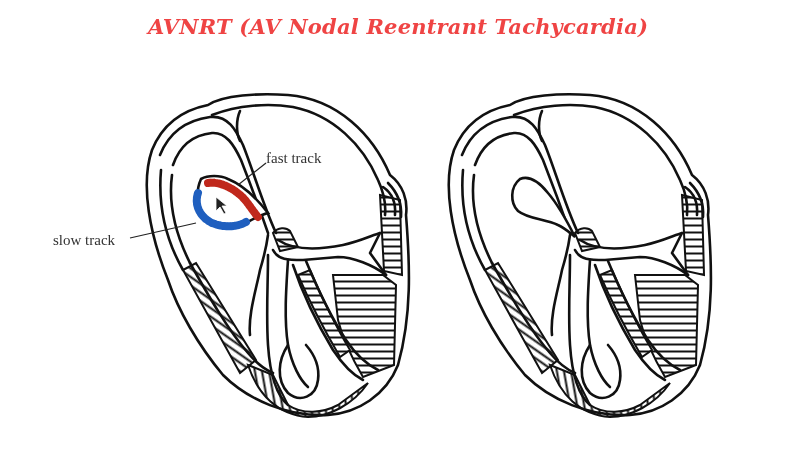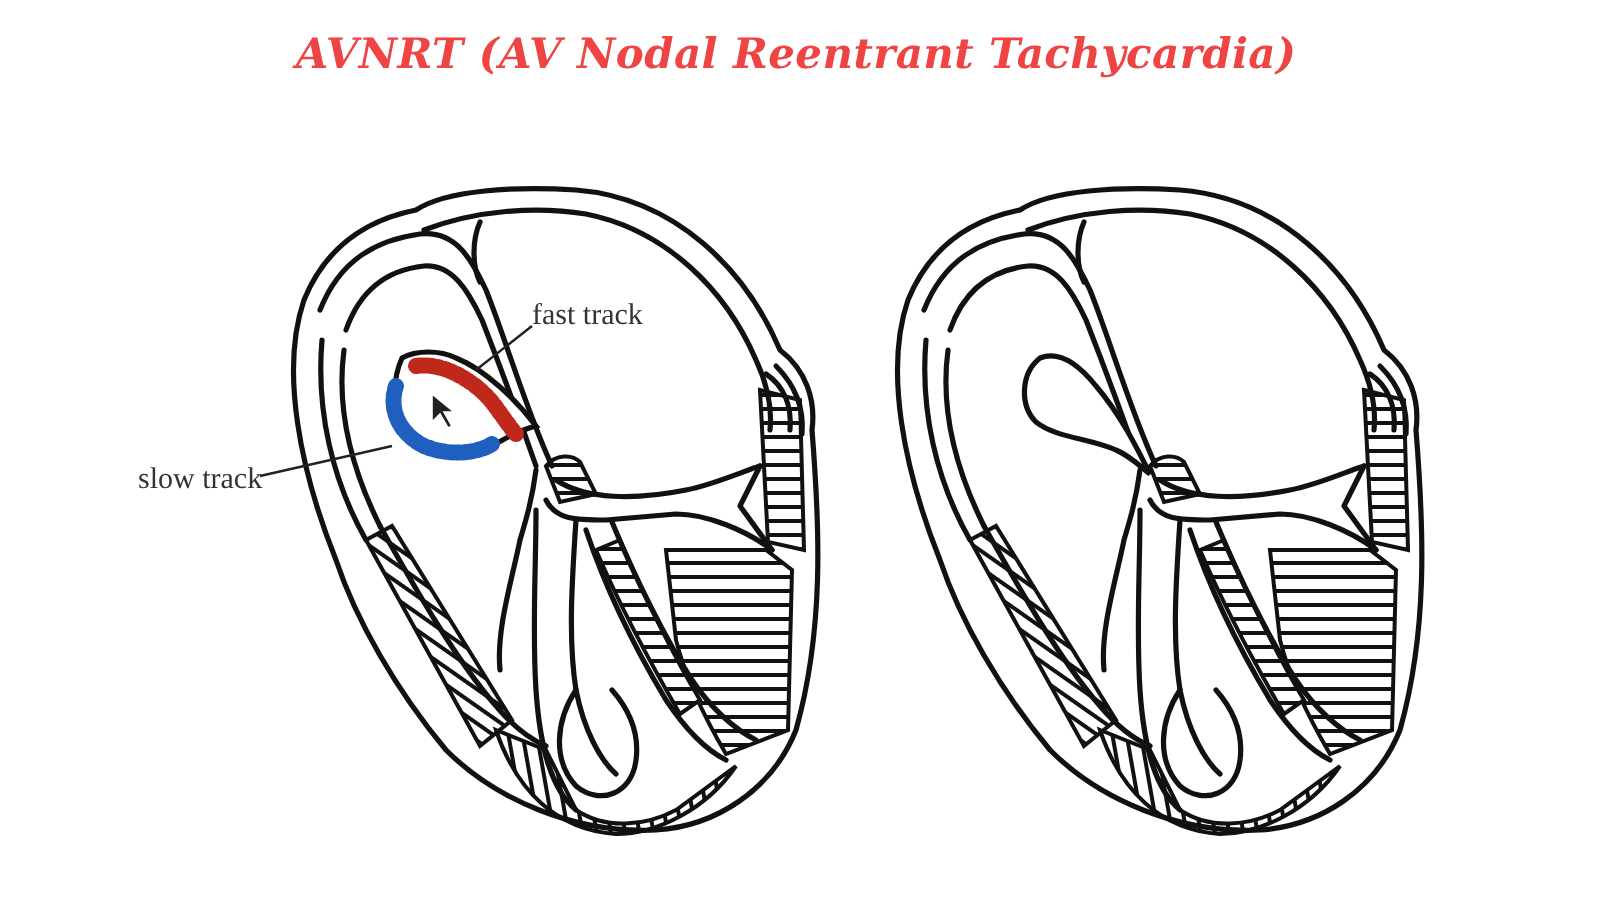--- a/index.html
+++ b/index.html
@@ -106,13 +106,13 @@
 <svg class="heart" width="800" height="450" viewBox="0 0 800 450">
   <g transform="translate(430,75)">
     <use href="#heart-hatches"></use>
     <use href="#heart-shape"></use>
     <path d="M 90 104 C 80 112 80 128 88 136 C 98 144 115 144 128 150 C 135 153 140 158 145 162
              C 138 148 130 132 118 118 C 110 108 100 100 90 104 Z" fill="#fff" stroke="#111" stroke-width="2.6"></path>
   </g>
 </svg>
 
 <div class="label" style="left:266px; top:150px;">fast track</div>
-<div class="label" style="left:69px; top:232px;">slow track</div>
+<div class="label" style="left:53px; top:232px;">slow track</div>
 
 </body></html>

